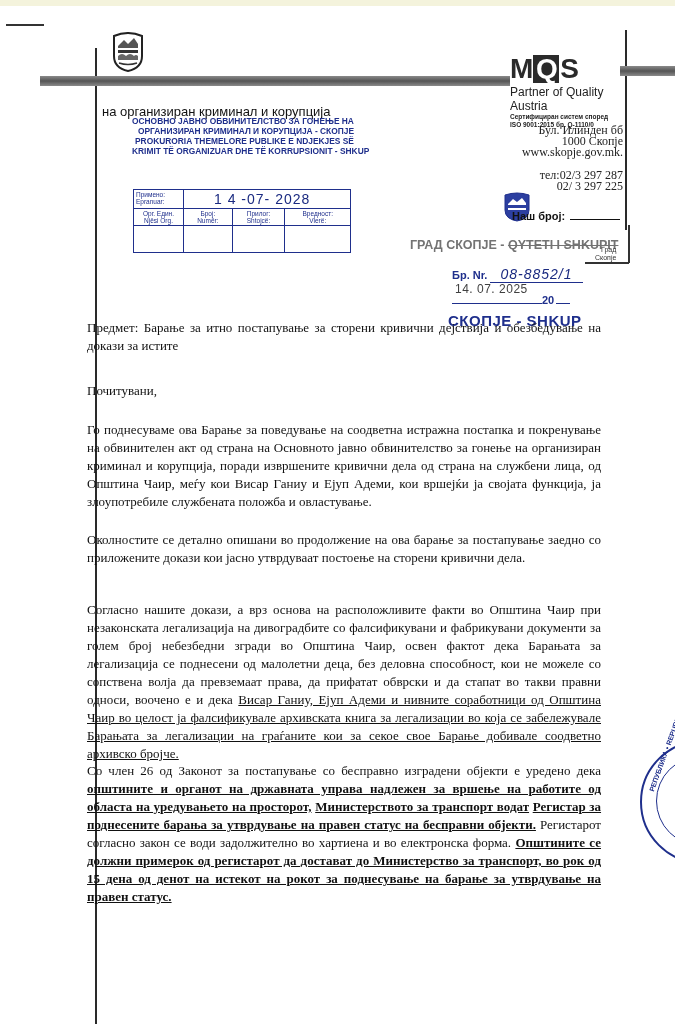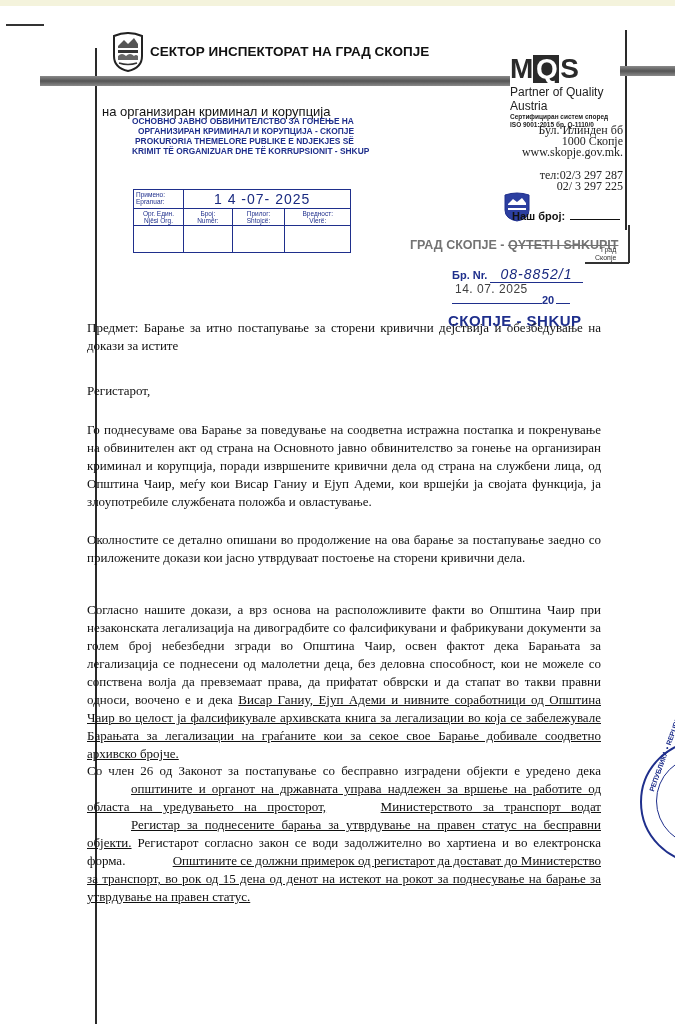--- a/index.html
+++ b/index.html
@@ -54,21 +54,21 @@
     .skopje-shkup { position: absolute; left: 448px; top: 312px; font-family: "Liberation Sans", sans-serif; font-weight: bold; font-size: 15px; color: #1f2f8c; letter-spacing: 0.5px; }
 
     .body { position: absolute; left: 87px; width: 514px; font-family: "Liberation Serif", serif; font-size: 13px; line-height: 18px; text-align: justify; color: #111; }
     .p-subject { top: 319px; }
     .p-greet { top: 382px; }
     .p1 { top: 421px; }
     .p2 { top: 531px; }
     .p3 { top: 601px; }
     .p4 { top: 762px; }
     .u { text-decoration: underline; }
-    .b { font-weight: normal; margin-left: 44px; }
+    .b { font-weight: bold; }
 
     .seal { position: absolute; left: 640px; top: 740px; width: 120px; height: 120px; border: 2px solid #1f2f8c; border-radius: 50%; }
     .seal-inner { position: absolute; left: 14px; top: 14px; width: 88px; height: 88px; border: 1px solid #1f2f8c; border-radius: 50%; }
     .seal-text { position: absolute; left: 648px; top: 790px; font-family: "Liberation Sans", sans-serif; font-size: 7px; font-weight: bold; color: #1f2f8c; transform: rotate(-70deg); transform-origin: left top; white-space: nowrap; }
   </style>
 </head>
 <body>
 
 <div class="topstrip"></div>
 <div class="corner-mark"></div>
@@ -78,21 +78,20 @@
 <div class="bar bar-r"></div>
 
 <svg class="crest" viewBox="0 0 36 40">
   <path d="M4 4 Q18 -2 32 4 L32 24 Q32 36 18 39 Q4 36 4 24 Z" fill="#fff" stroke="#222" stroke-width="2"></path>
   <path d="M8 14 L14 8 L18 12 L24 6 L28 12 L28 16 L8 16 Z" fill="#555"></path>
   <rect x="8" y="18" width="20" height="3" fill="#333"></rect>
   <path d="M8 24 Q12 20 16 24 Q20 20 24 24 Q26 22 28 24 L28 28 L8 28 Z" fill="#666"></path>
   <path d="M9 31 Q18 34 27 31" stroke="#333" stroke-width="1.5" fill="none"></path>
 </svg>
 <div class="head-text">
-  <div>СЕКТОР ИНСПЕКТОРАТ НА ГРАД СКОПЈЕ</div>
 </div>
 
 <div class="mqs">
   <div class="mqs-logo">
     <span>M</span>
       <span class="q">Q</span>
       <span>S</span>
   </div>
   <div class="mqs-sub1">Partner of Quality Austria</div>
   <div class="mqs-sub2">Сертифициран систем според</div>
@@ -127,21 +126,21 @@
   <div style="padding-left:5px">PROKURORIA THEMELORE PUBLIKE E NDJEKJES SË</div>
   <div style="padding-left:2px">KRIMIT TË ORGANIZUAR DHE TË KORRUPSIONIT - SHKUP</div>
 </div>
 <table class="stamp-table">
   <tbody>
       <tr>
     <td class="recv-lbl">
       <div>Примено:</div>
       <div>Epranuar:</div>
     </td>
-    <td colspan="3" class="date">1 4 -07- 2025</td>
+    <td colspan="3" class="date">1 4 -07- 2028</td>
   </tr>
   <tr>
     <td>
           <div>Орг. Един.</div>
           <div>Njësi Org.</div>
         </td>
     <td>
           <div>Број:</div>
           <div>Numër:</div>
         </td>
@@ -180,21 +179,21 @@
 <div class="year-line">
   <span class="ul"></span><span>20</span><span class="ul2"></span>
 </div>
 <div class="skopje-shkup">СКОПЈЕ - SHKUP</div>
 
 <div class="body p-subject">
   <span>Предмет:</span>
   <span>Барање за итно постапување за сторени кривични дејствија и обезбедување на докази за истите</span>
 </div>
 
-<div class="body p-greet">Регистарот,</div>
+<div class="body p-greet">Почитувани,</div>
 
 <div class="body p1">Го поднесуваме ова Барање за поведување на соодветна истражна постапка и покренување на обвинителен акт од страна на Основното јавно обвинителство за гонење на организиран криминал и корупција, поради извршените кривични дела од страна на службени лица, од Општина Чаир, меѓу кои Висар Ганиу и Ејуп Адеми, кои вршејќи ја својата функција, ја злоупотребиле службената положба и овластување.</div>
 <div class="body p2">Околностите се детално опишани во продолжение на ова барање за постапување заедно со приложените докази  кои јасно утврдуваат постоење на  сторени кривични дела.</div>
 <div class="body p3">
   <span>Согласно нашите докази, а врз основа на расположливите факти во Општина Чаир при незаконската легализација на дивоградбите со фалсификувани и фабрикувани документи за голем број небезбедни згради во Општина Чаир, освен фактот дека Барањата за легализација се поднесени од малолетни деца, без деловна способност, кои не можеле со сопствена волја да превземаат права, да прифатат обврски и да стапат во такви правни односи, воочено е и дека </span><span class="u">Висар Ганиу, Ејуп Адеми и нивните соработници од Општина Чаир во целост ја фалсификувале архивската книга за легализации во која се забележувале Барањата за легализации на граѓаните кои за секое свое Барање добивале соодветно архивско бројче.</span>
 </div>
 <div class="body p4">
   <span>Со член 26 од Законот за постапување со бесправно изградени објекти е уредено дека </span><span class="u b">општините и органот на државната управа надлежен за вршење на работите од областа на уредувањето на просторот,</span><span> </span><span class="u b">Министерството за транспорт  водат</span><span> </span><span class="u b">Регистар за поднесените барања за утврдување на правен статус на бесправни објекти.</span><span> Регистарот согласно закон се води задолжително во хартиена и во електронска форма. </span><span class="u b">Општините се должни примерок од регистарот да достават до Министерство за транспорт, во рок од 15 дена од денот на истекот на рокот за поднесување на барање за утврдување на правен статус.</span>
 </div>
 

